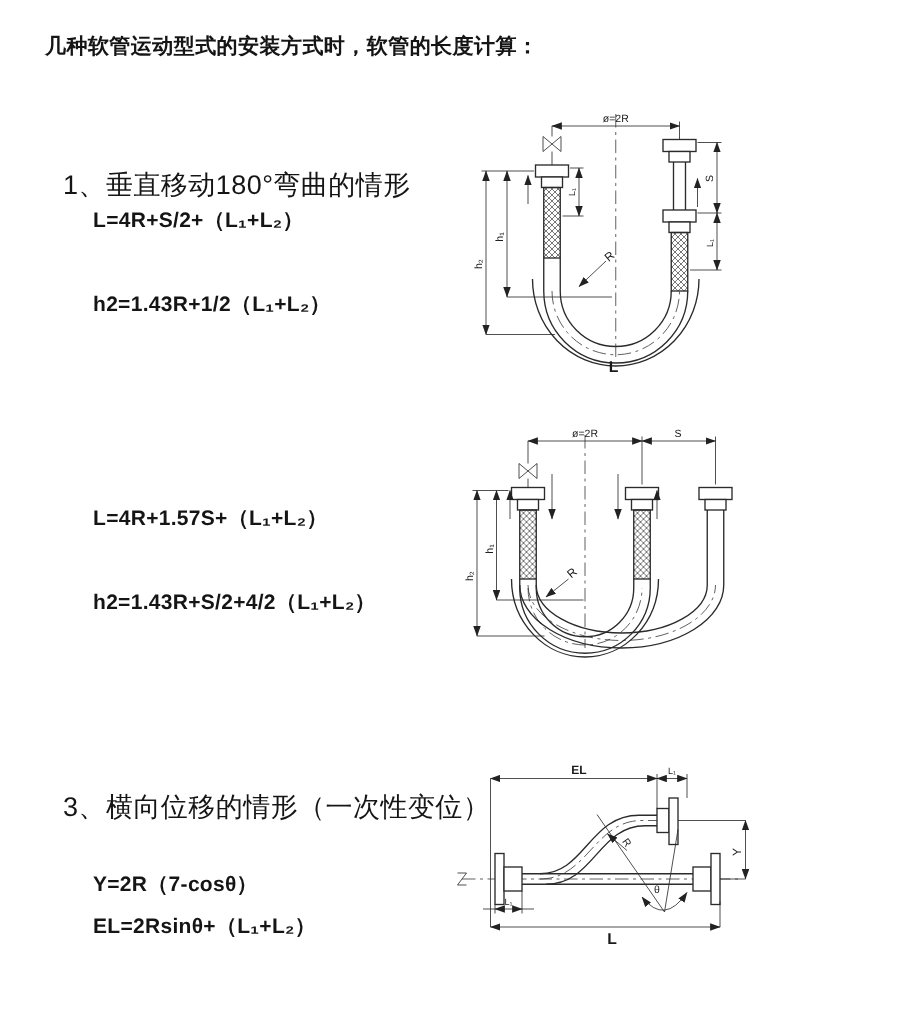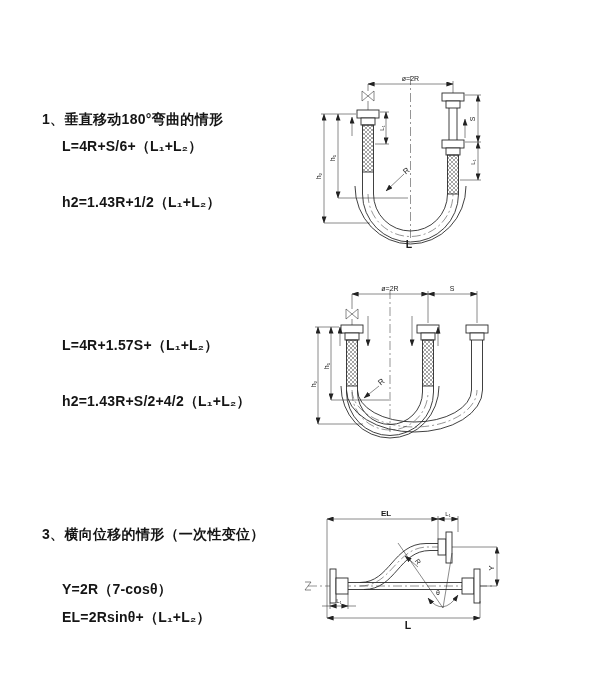--- a/index.html
+++ b/index.html
@@ -1,19 +1,19 @@
 <!DOCTYPE html>
 <html><head>
 <meta charset="utf-8">
 <style>
   html,body { margin:0; padding:0; background:#fff; }
   body { width:600px; height:675px; font-family:"Liberation Sans","DejaVu Sans",sans-serif; color:#151515; }
   .page { position:relative; width:600px; height:675px; background:#ffffff; overflow:hidden; }
   .doc-title { position:absolute; left:30px; top:22px; font-size:14px; font-weight:bold; letter-spacing:0.3px; }
-  .sec-heading { position:absolute; left:42px; font-size:14px; font-weight:bold; letter-spacing:0.3px; }
+  .sec-heading { position:absolute; left:42px; font-size:18px; font-weight:normal; letter-spacing:0.3px; }
   .formula { position:absolute; left:62px; font-size:14px; font-weight:bold; letter-spacing:0.2px; }
   .diag { position:absolute; }
   svg text { font-family:"Liberation Sans","DejaVu Sans",sans-serif; fill:#1a1a1a; }
   .lab  { font-size:7px; }
   .lab-s{ font-size:6px; }
   .lab-m{ font-size:8px; }
   .lab-big { font-size:10.5px; font-weight:bold; }
   .s    { stroke:#2b2b2b; stroke-width:0.9; fill:none; }
   .thin { stroke:#2b2b2b; stroke-width:0.55; fill:none; }
   .dim  { stroke:#2b2b2b; stroke-width:0.55; fill:none; marker-start:url(#arr); marker-end:url(#arr); }
@@ -31,23 +31,24 @@
     <defs>
       <marker id="arr" markerWidth="7" markerHeight="5" refX="6.6" refY="2.5" orient="auto-start-reverse" markerUnits="userSpaceOnUse">
         <path d="M0,0 L7,2.5 L0,5 Z" fill="#222"></path>
       </marker>
       <pattern id="braidp" width="4" height="4" patternUnits="userSpaceOnUse">
         <path d="M0,0 L4,4 M-1,3 L1,5 M3,-1 L5,1 M0,4 L4,0 M-1,1 L1,-1 M3,5 L5,3" stroke="#5a5a5a" stroke-width="0.55" fill="none"></path>
       </pattern>
     </defs>
   </svg>
 
+  <div class="doc-title">几种软管运动型式的安装方式时，软管的长度计算：</div>
 
   <div class="sec-heading" style="top:111px"><span>1、</span><span>垂直移动180°弯曲的情形</span></div>
-  <div class="formula" style="top:138px">L=4R+S/6+（L₁+L₂）</div>
+  <div class="formula" style="top:138px">L=4R+S/2+（L₁+L₂）</div>
   <div class="formula" style="top:194px">h2=1.43R+1/2（L₁+L₂）</div>
 
   <svg class="diag" style="left:308px;top:70px" width="272" height="192" viewBox="0 0 272 192">
     <g>
       <path class="cl" d="M102.5,6 V168"></path>
     </g>
     <g>
       <path class="thin" d="M60,14 V21 M60,31 V40"></path>
       <path class="thin" d="M145,23 V11"></path>
       <path class="dim" d="M60,14 H145"></path>

